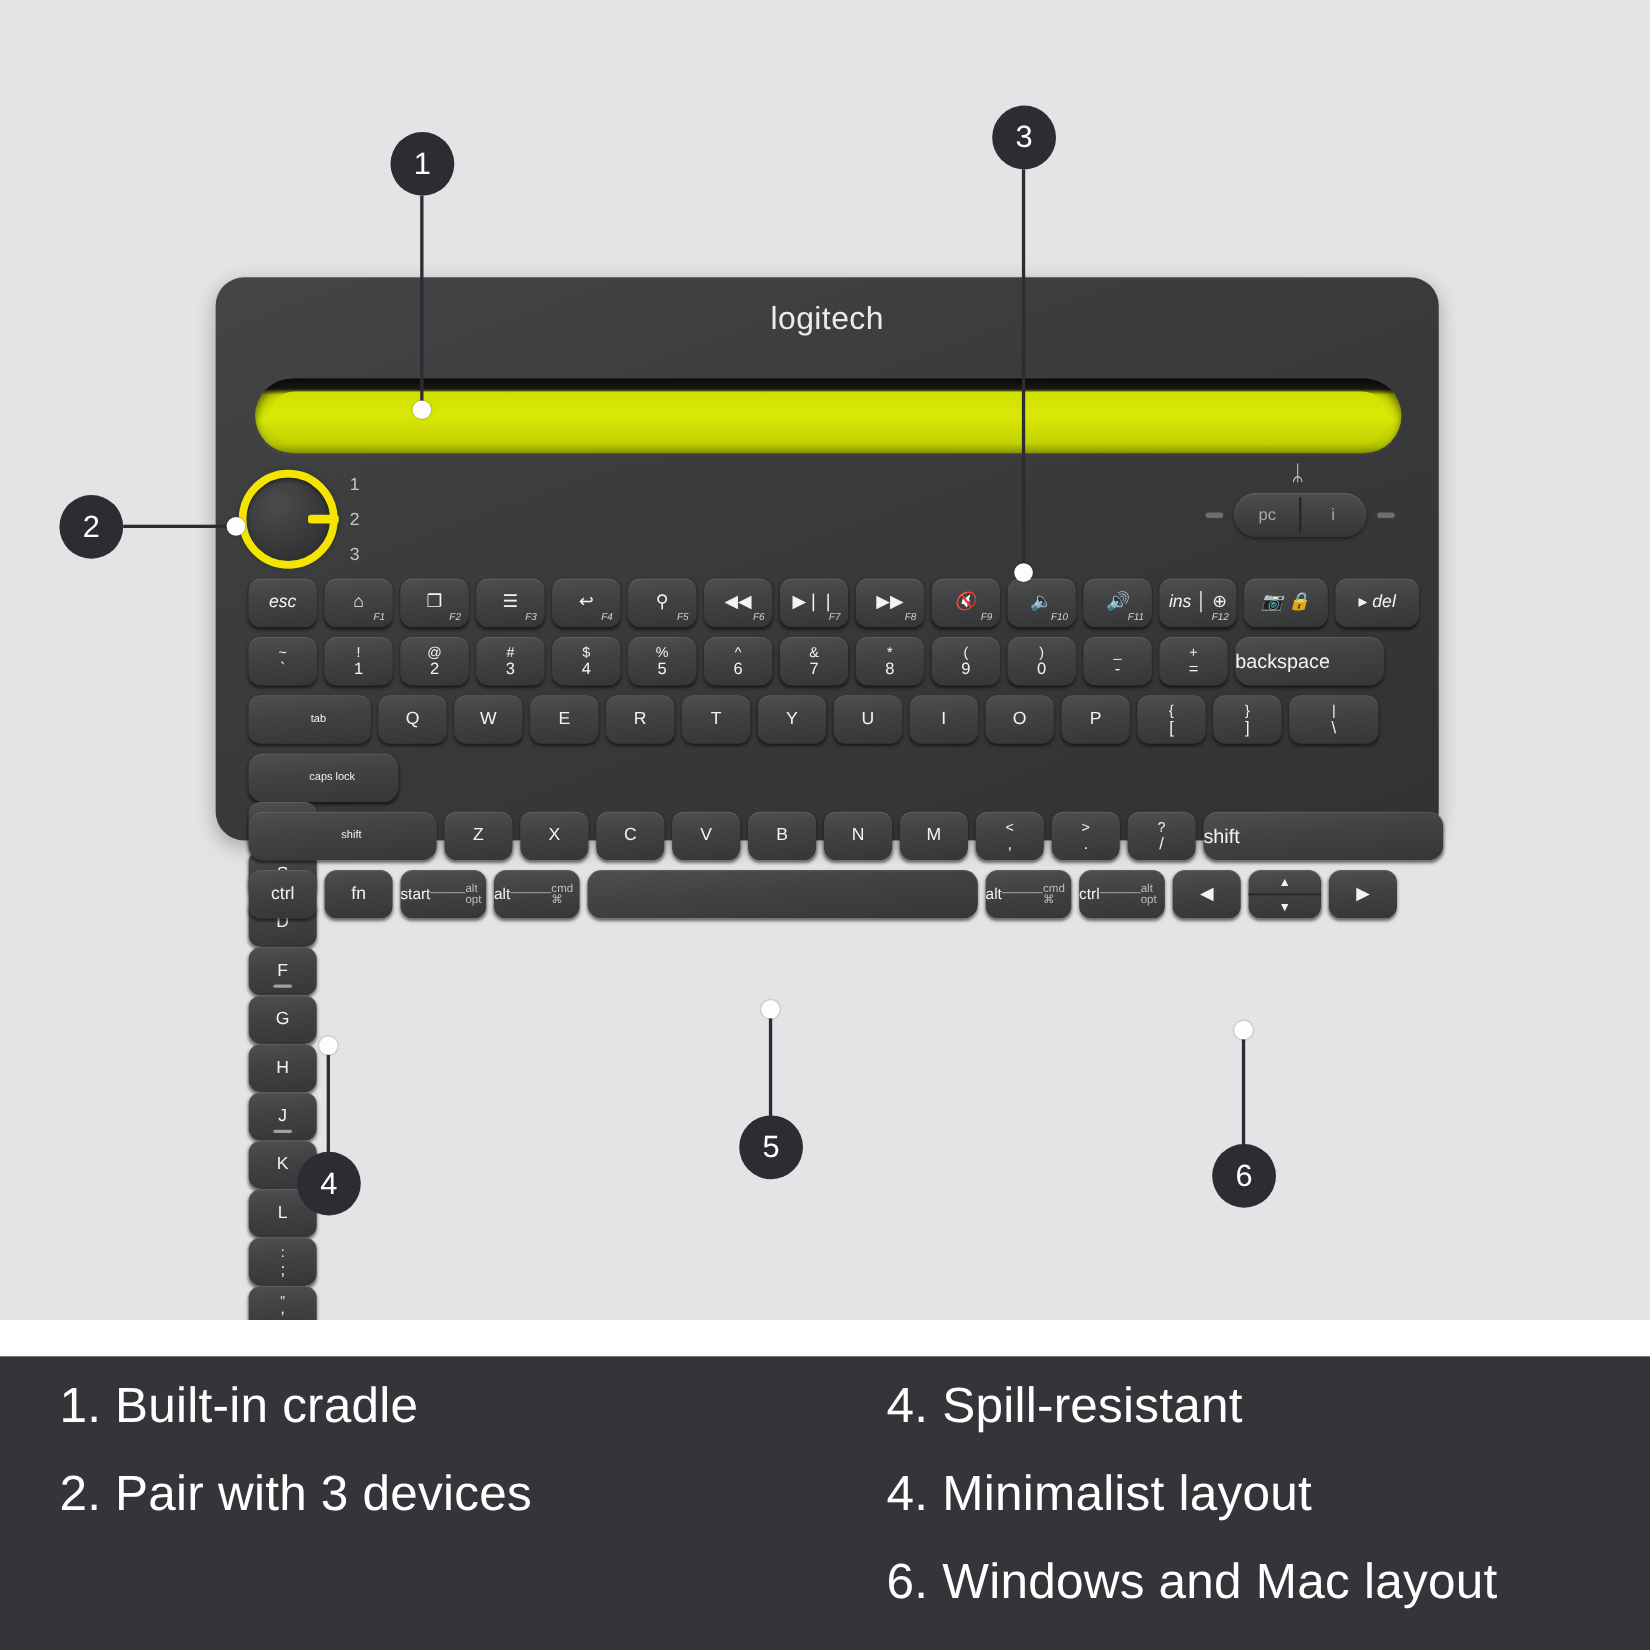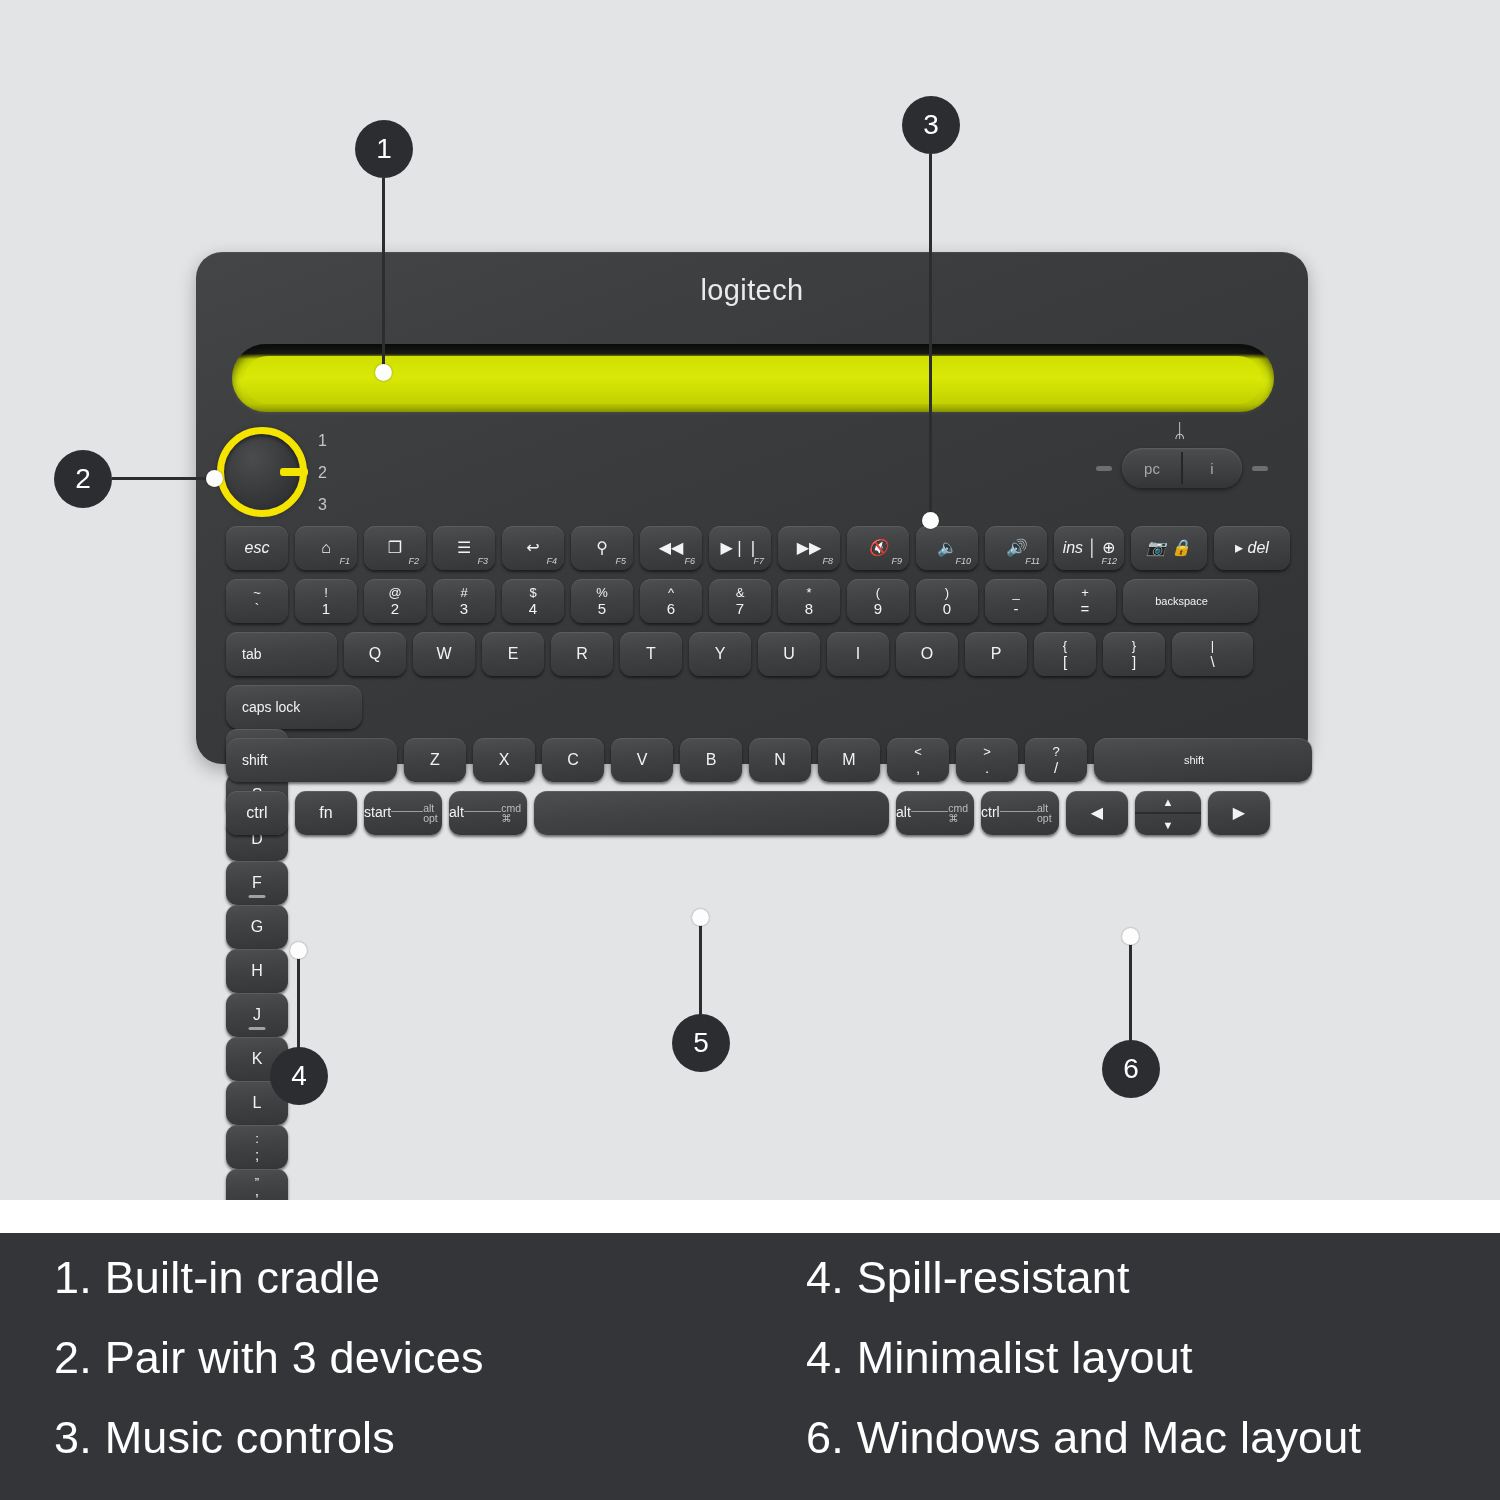--- a/index.html
+++ b/index.html
@@ -101,22 +101,22 @@
     color:#f2f3f4;
     display:flex;align-items:center;justify-content:center;
     font-size:16px;
     overflow:hidden;
   }
   .key.wide{border-radius:13px;}
   .key .lab{line-height:1;}
   .key.dual{flex-direction:column;justify-content:center;gap:2px;}
   .key.dual .top{font-size:13px;line-height:1;}
   .key.dual .bot{font-size:15px;line-height:1;}
-  .key.sideL{justify-content:flex-start;padding-left:16px;font-size:14px;}
-  .key.sideR{justify-content:center;padding-right:18px;font-size:11px;}
+  .key.sideL{justify-content:center;padding-left:16px;font-size:10px;}
+  .key.sideR{justify-content:flex-start;padding-right:18px;font-size:18px;}
   .fnlab{position:absolute;right:7px;bottom:4px;font-size:9px;color:#cfd1d3;}
   .glyph{font-size:16px;line-height:1;color:#f2f3f4;}
   .homebar{position:absolute;bottom:7px;left:50%;transform:translateX(-50%);
            width:17px;height:3px;border-radius:2px;background:#9fa1a3;}
   
   .key.mod{justify-content:center;}
   .key.mod .mtop{font-size:14px;line-height:1;margin-bottom:3px;}
   .key.mod .mrule{width:62%;height:1px;background:#9b9d9f;margin-bottom:3px;}
   .key.mod .mbot{font-size:10.5px;color:#bcbec0;line-height:1;}
   
@@ -505,20 +505,19 @@
   <div class="dot" style="left:1122px;top:928px;"></div>
 
 </div>
 
 <div id="gap"></div>
 
 <div id="caption">
   <div class="capcol" id="capcol-left">
     <div class="capline">1. Built-in cradle</div>
     <div class="capline">2. Pair with 3 devices</div>
-    <div class="capline">3. Music controls</div>
   </div>
   <div class="capcol" id="capcol-right">
     <div class="capline">4. Spill-resistant</div>
     <div class="capline">4. Minimalist layout</div>
     <div class="capline">6. Windows and Mac layout</div>
   </div>
 </div>
 
 </body></html>

